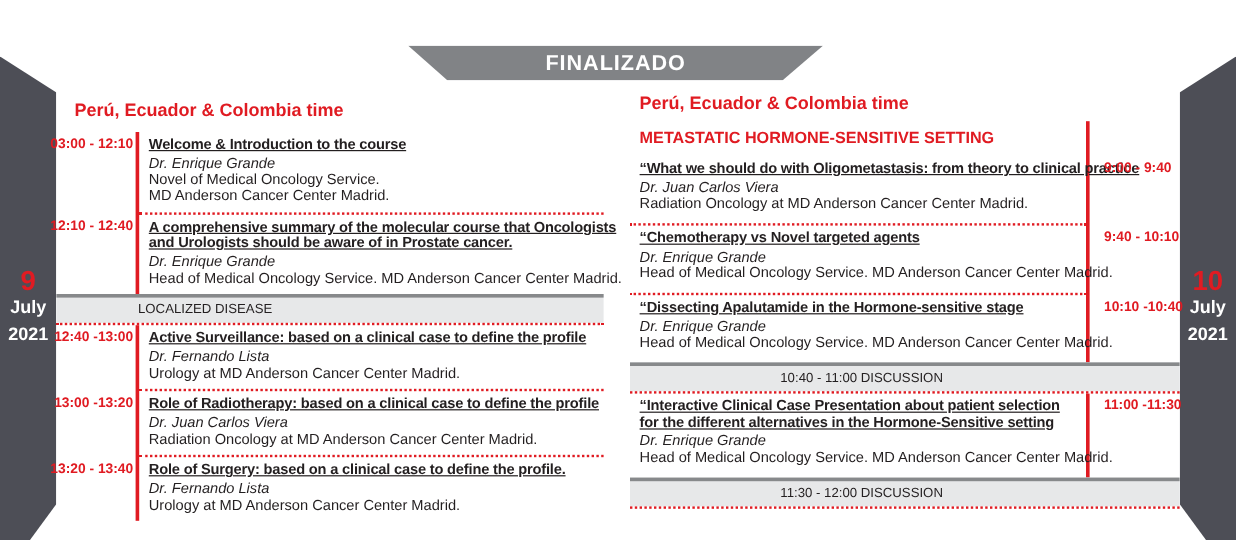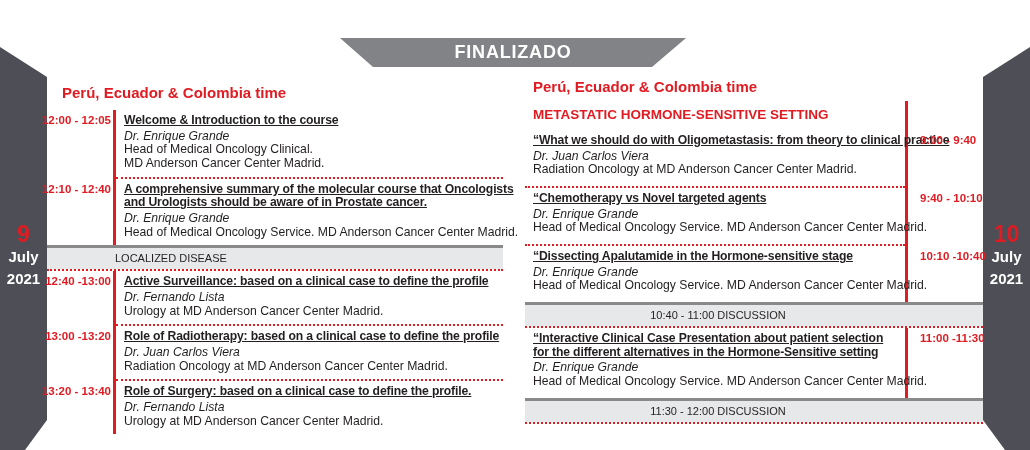--- a/index.html
+++ b/index.html
@@ -73,27 +73,27 @@
     <div class="day-num">10</div>
     <div class="day-month">July</div>
     <div class="day-year">2021</div>
   </div>
 
   <div class="col col-left">
     <div class="tz-header">Perú, Ecuador &amp; Colombia time</div>
     <div class="group">
       <div>
           <div class="session">
-    <div class="time">12:00 - 12:05</div>
+    <div class="time">03:00 - 12:10</div>
     <div class="title">
               <div>Welcome &amp; Introduction to the course</div>
             </div>
     <div class="speaker">Dr. Enrique Grande</div>
     <div class="aff">
-              <div>Head of Medical Oncology Clinical.</div>
+              <div>Novel of Medical Oncology Service.</div>
               <div>MD Anderson Cancer Center Madrid.</div>
             </div>
   </div>
           <div class="dotted-sep"></div>
           <div class="session">
     <div class="time">12:10 - 12:40</div>
     <div class="title">
               <div>A comprehensive summary of the molecular course that Oncologists</div>
               <div>and Urologists should be aware of in Prostate cancer.</div>
             </div>

